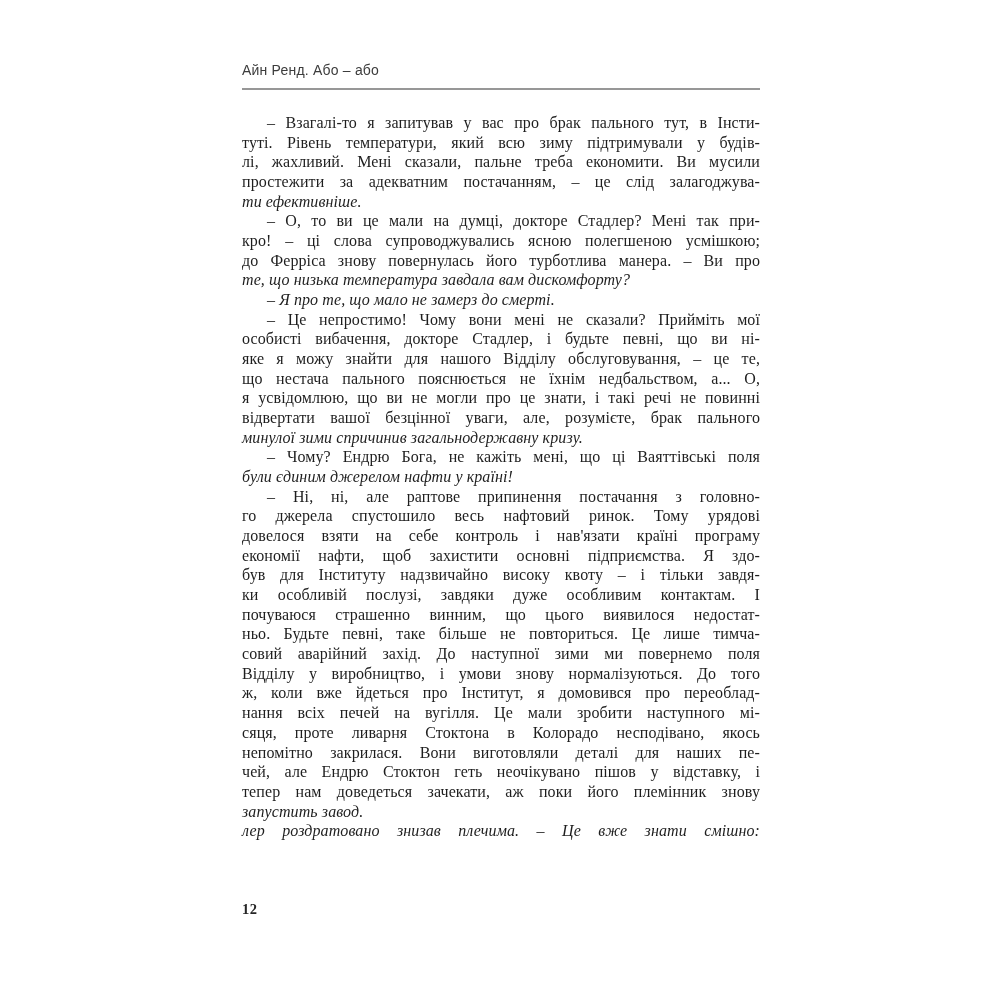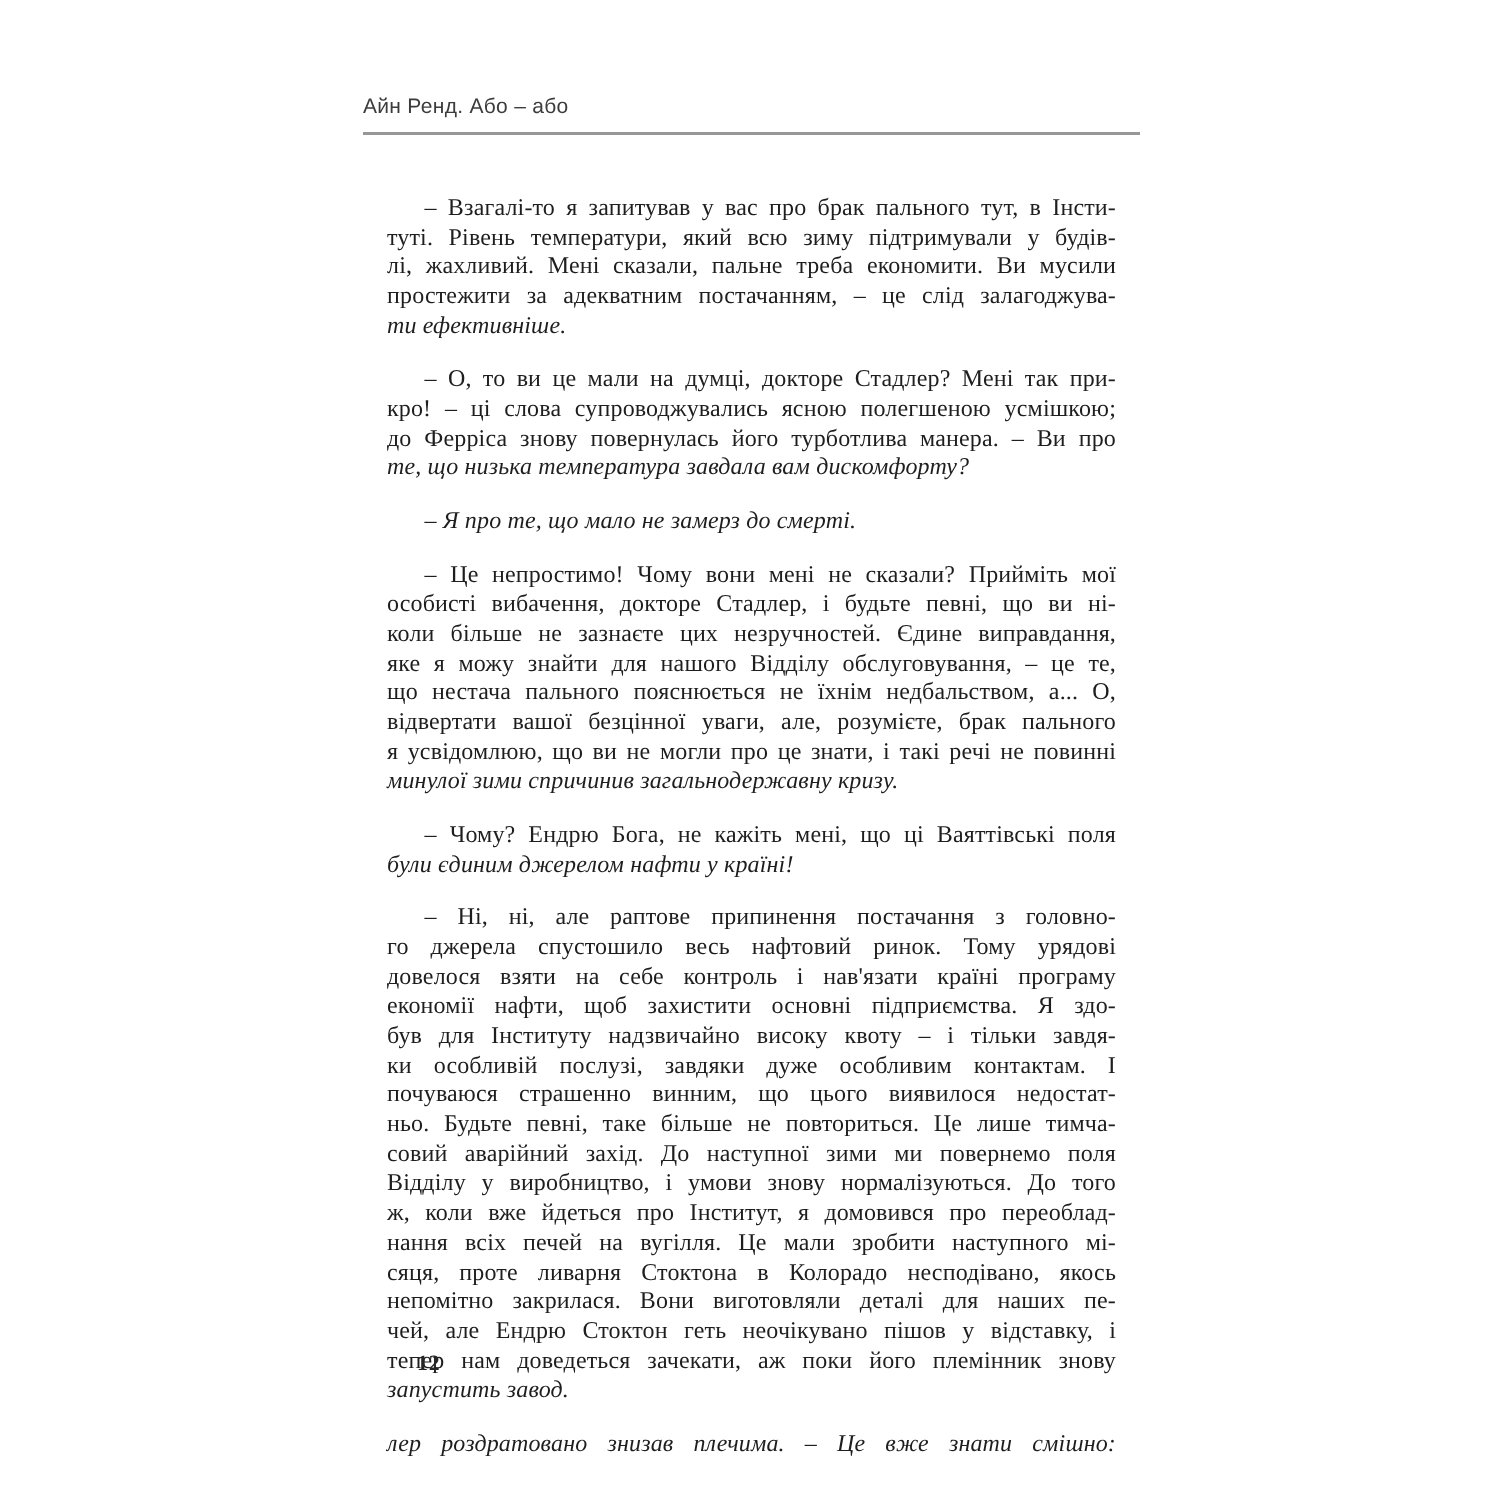--- a/index.html
+++ b/index.html
@@ -34,41 +34,40 @@
     background: #979797;
   }
   .text-block {
     position: absolute;
     left: 242px; top: 113px;
     width: 518px;
     font-size: 16px;
     color: #1e1e1e;
     letter-spacing: 0.1px;
   }
-  .paragraph { margin: 16px; }
+  .paragraph { margin: 0; }
   .line {
     height: 19.68px;
     line-height: 19.68px;
     text-align: justify;
     text-align-last: justify;
     white-space: nowrap;
     overflow: visible;
   }
   .line.first { padding-left: 25px; }
   .line.last { text-align-last: left; white-space: normal; font-style: italic; }
   .line.last.stretch { text-align-last: justify; white-space: nowrap; }
   .page-number {
     position: absolute;
     left: 242px; top: 901px;
     font-family: "Liberation Serif", serif;
     font-size: 14.5px;
     font-weight: 700;
     color: #262626;
     letter-spacing: 0.5px;
-    margin-left: 36px;
   }
 </style>
 </head>
 <body>
 
 <div class="page">
   <div class="running-header">Айн Ренд. Або – або</div>
   <div class="header-rule"></div>
   <div class="text-block">
       <div class="paragraph">
@@ -83,25 +82,24 @@
         <div class="line">кро! – ці слова супроводжувались ясною полегшеною усмішкою;</div>
         <div class="line">до Ферріса знову повернулась його турботлива манера. – Ви про</div>
         <div class="line last">те, що низька температура завдала вам дискомфорту?</div>
       </div>
       <div class="paragraph">
         <div class="line first last">– Я про те, що мало не замерз до смерті.</div>
       </div>
       <div class="paragraph">
         <div class="line first">– Це непростимо! Чому вони мені не сказали? Прийміть мої</div>
         <div class="line">особисті вибачення, докторе Стадлер, і будьте певні, що ви ні-</div>
-        <div class="line">коли більше не зазнаєте цих незручностей. Єдине виправдання,</div>
         <div class="line">яке я можу знайти для нашого Відділу обслуговування, – це те,</div>
         <div class="line">що нестача пального пояснюється не їхнім недбальством, а... О,</div>
+        <div class="line">я усвідомлюю, що ви не могли про це знати, і такі речі не повинні</div>
         <div class="line">відвертати вашої безцінної уваги, але, розумієте, брак пального</div>
-        <div class="line">я усвідомлюю, що ви не могли про це знати, і такі речі не повинні</div>
         <div class="line last">минулої зими спричинив загальнодержавну кризу.</div>
       </div>
       <div class="paragraph">
         <div class="line first">– Чому? Ендрю Бога, не кажіть мені, що ці Ваяттівські поля</div>
         <div class="line last">були єдиним джерелом нафти у країні!</div>
       </div>
       <div class="paragraph">
         <div class="line first">– Ні, ні, але раптове припинення постачання з головно-</div>
         <div class="line">го джерела спустошило весь нафтовий ринок. Тому урядові</div>
         <div class="line">довелося взяти на себе контроль і нав'язати країні програму</div>

